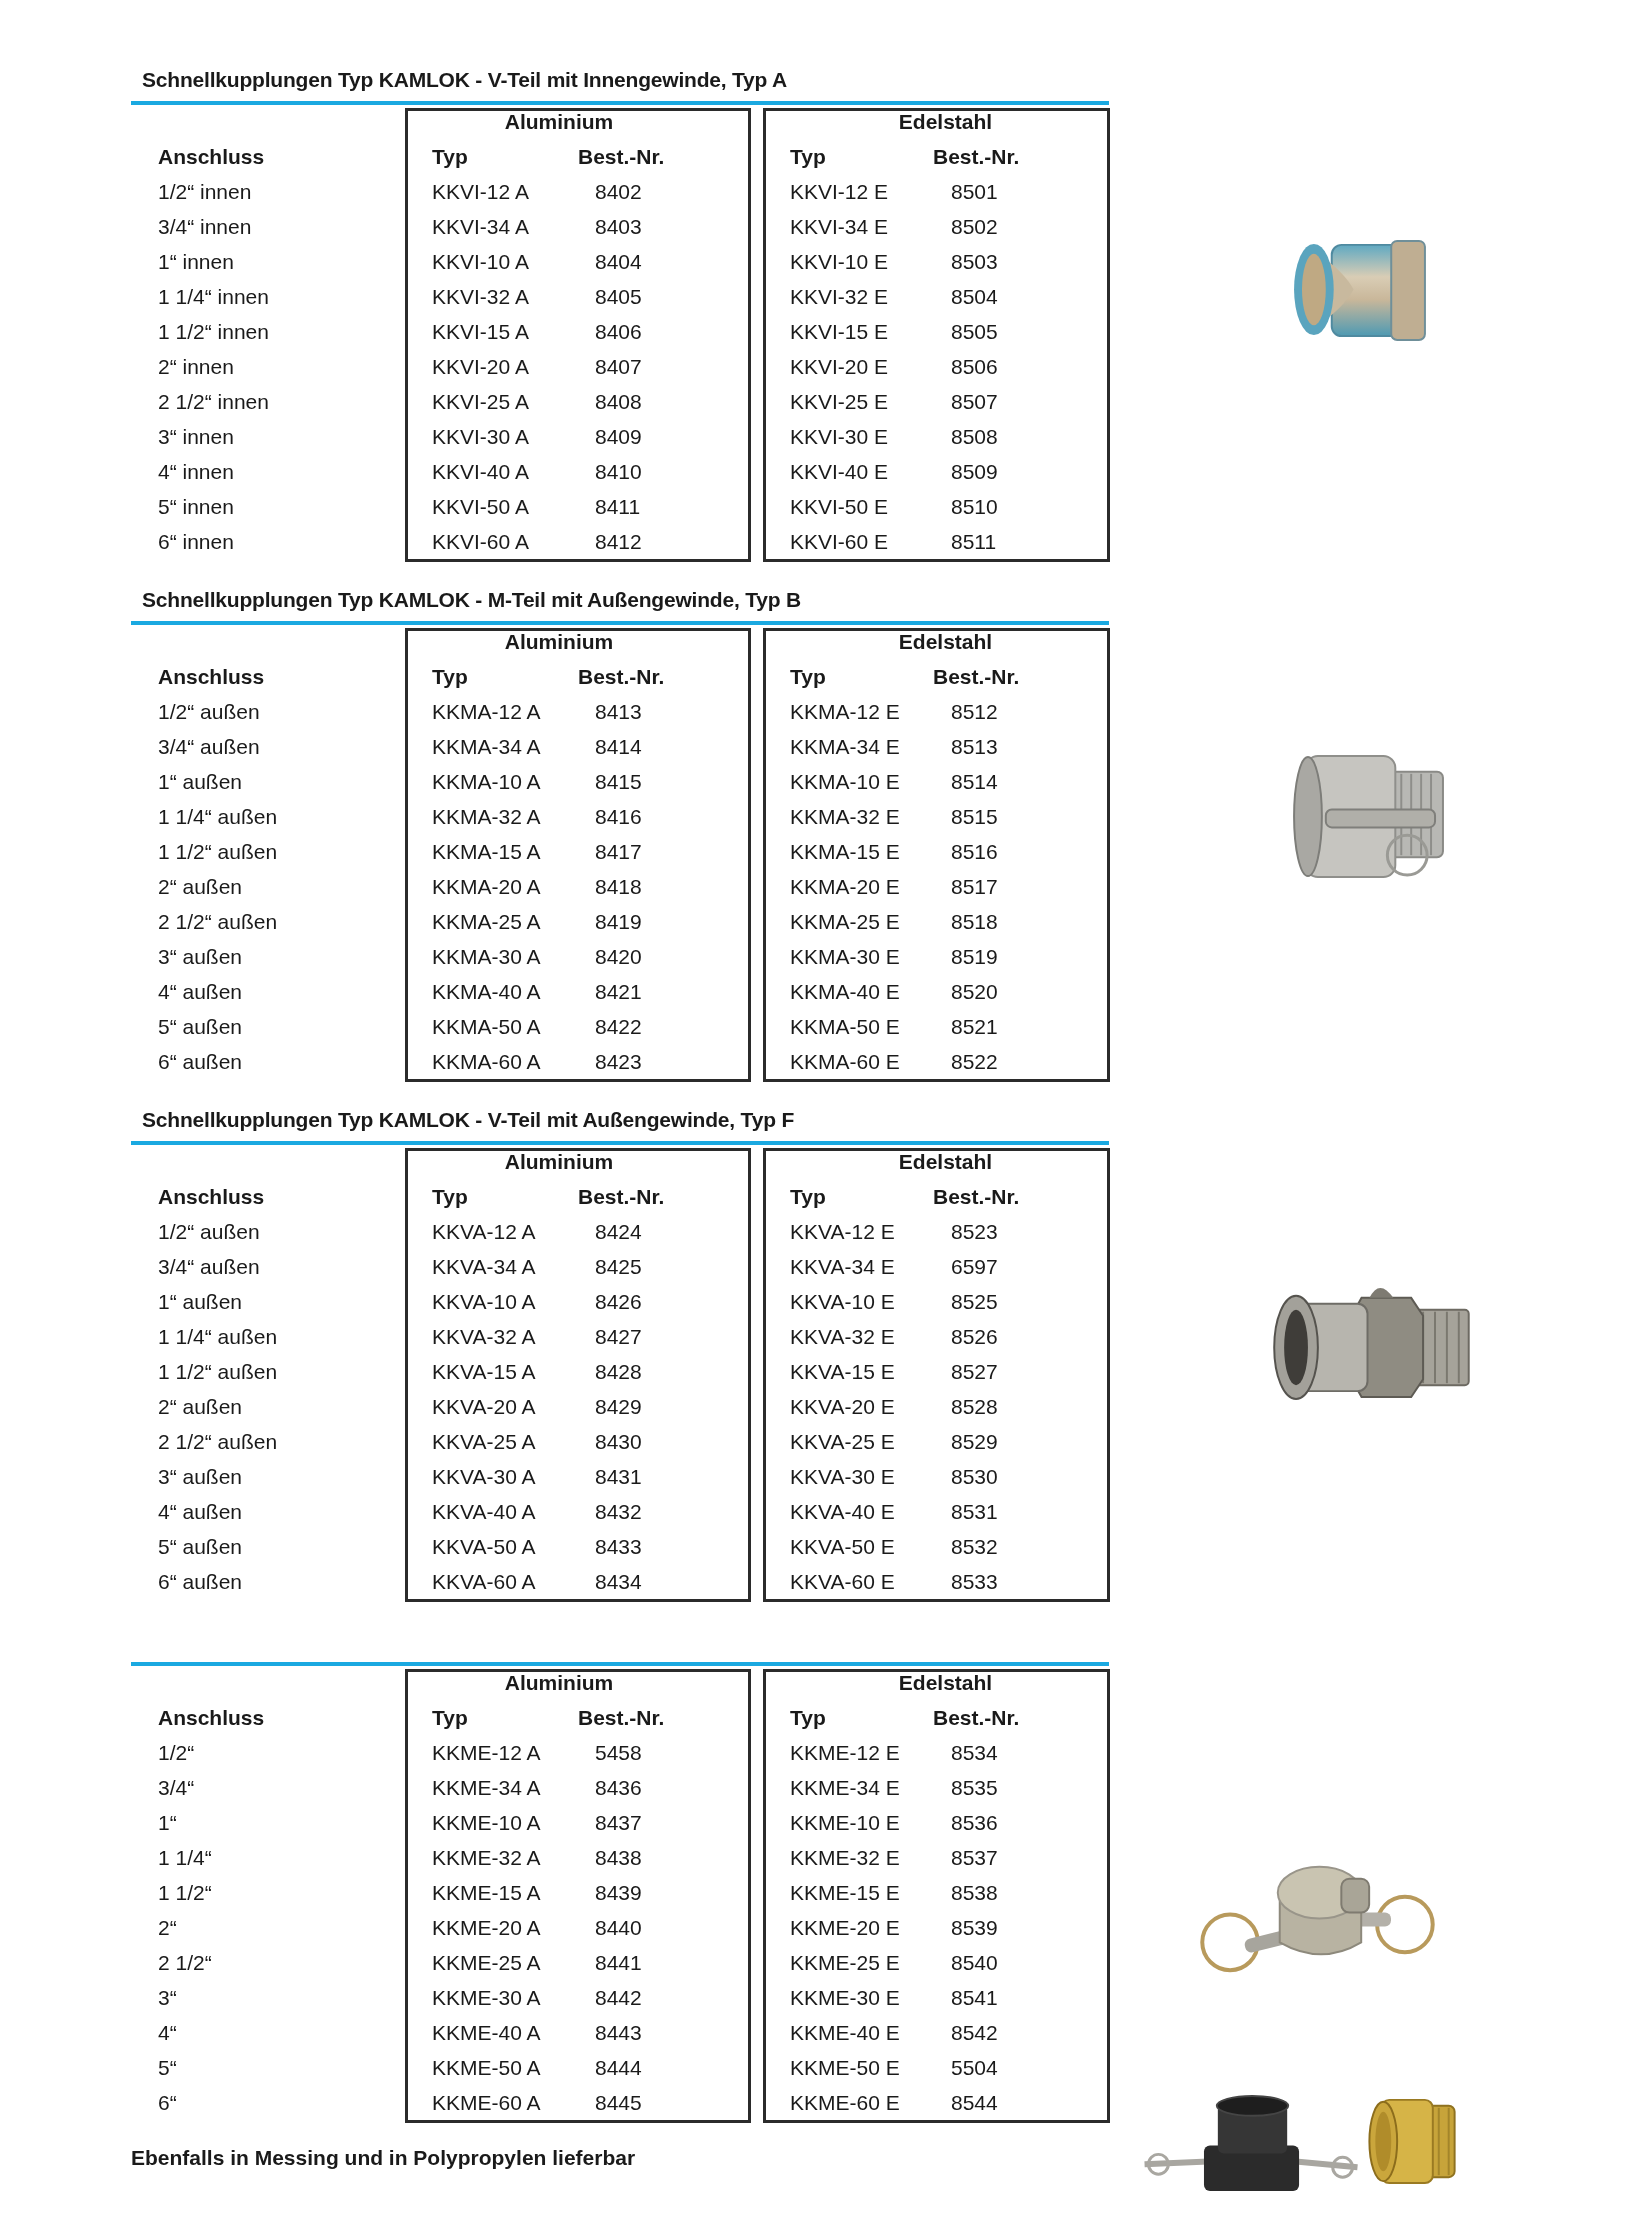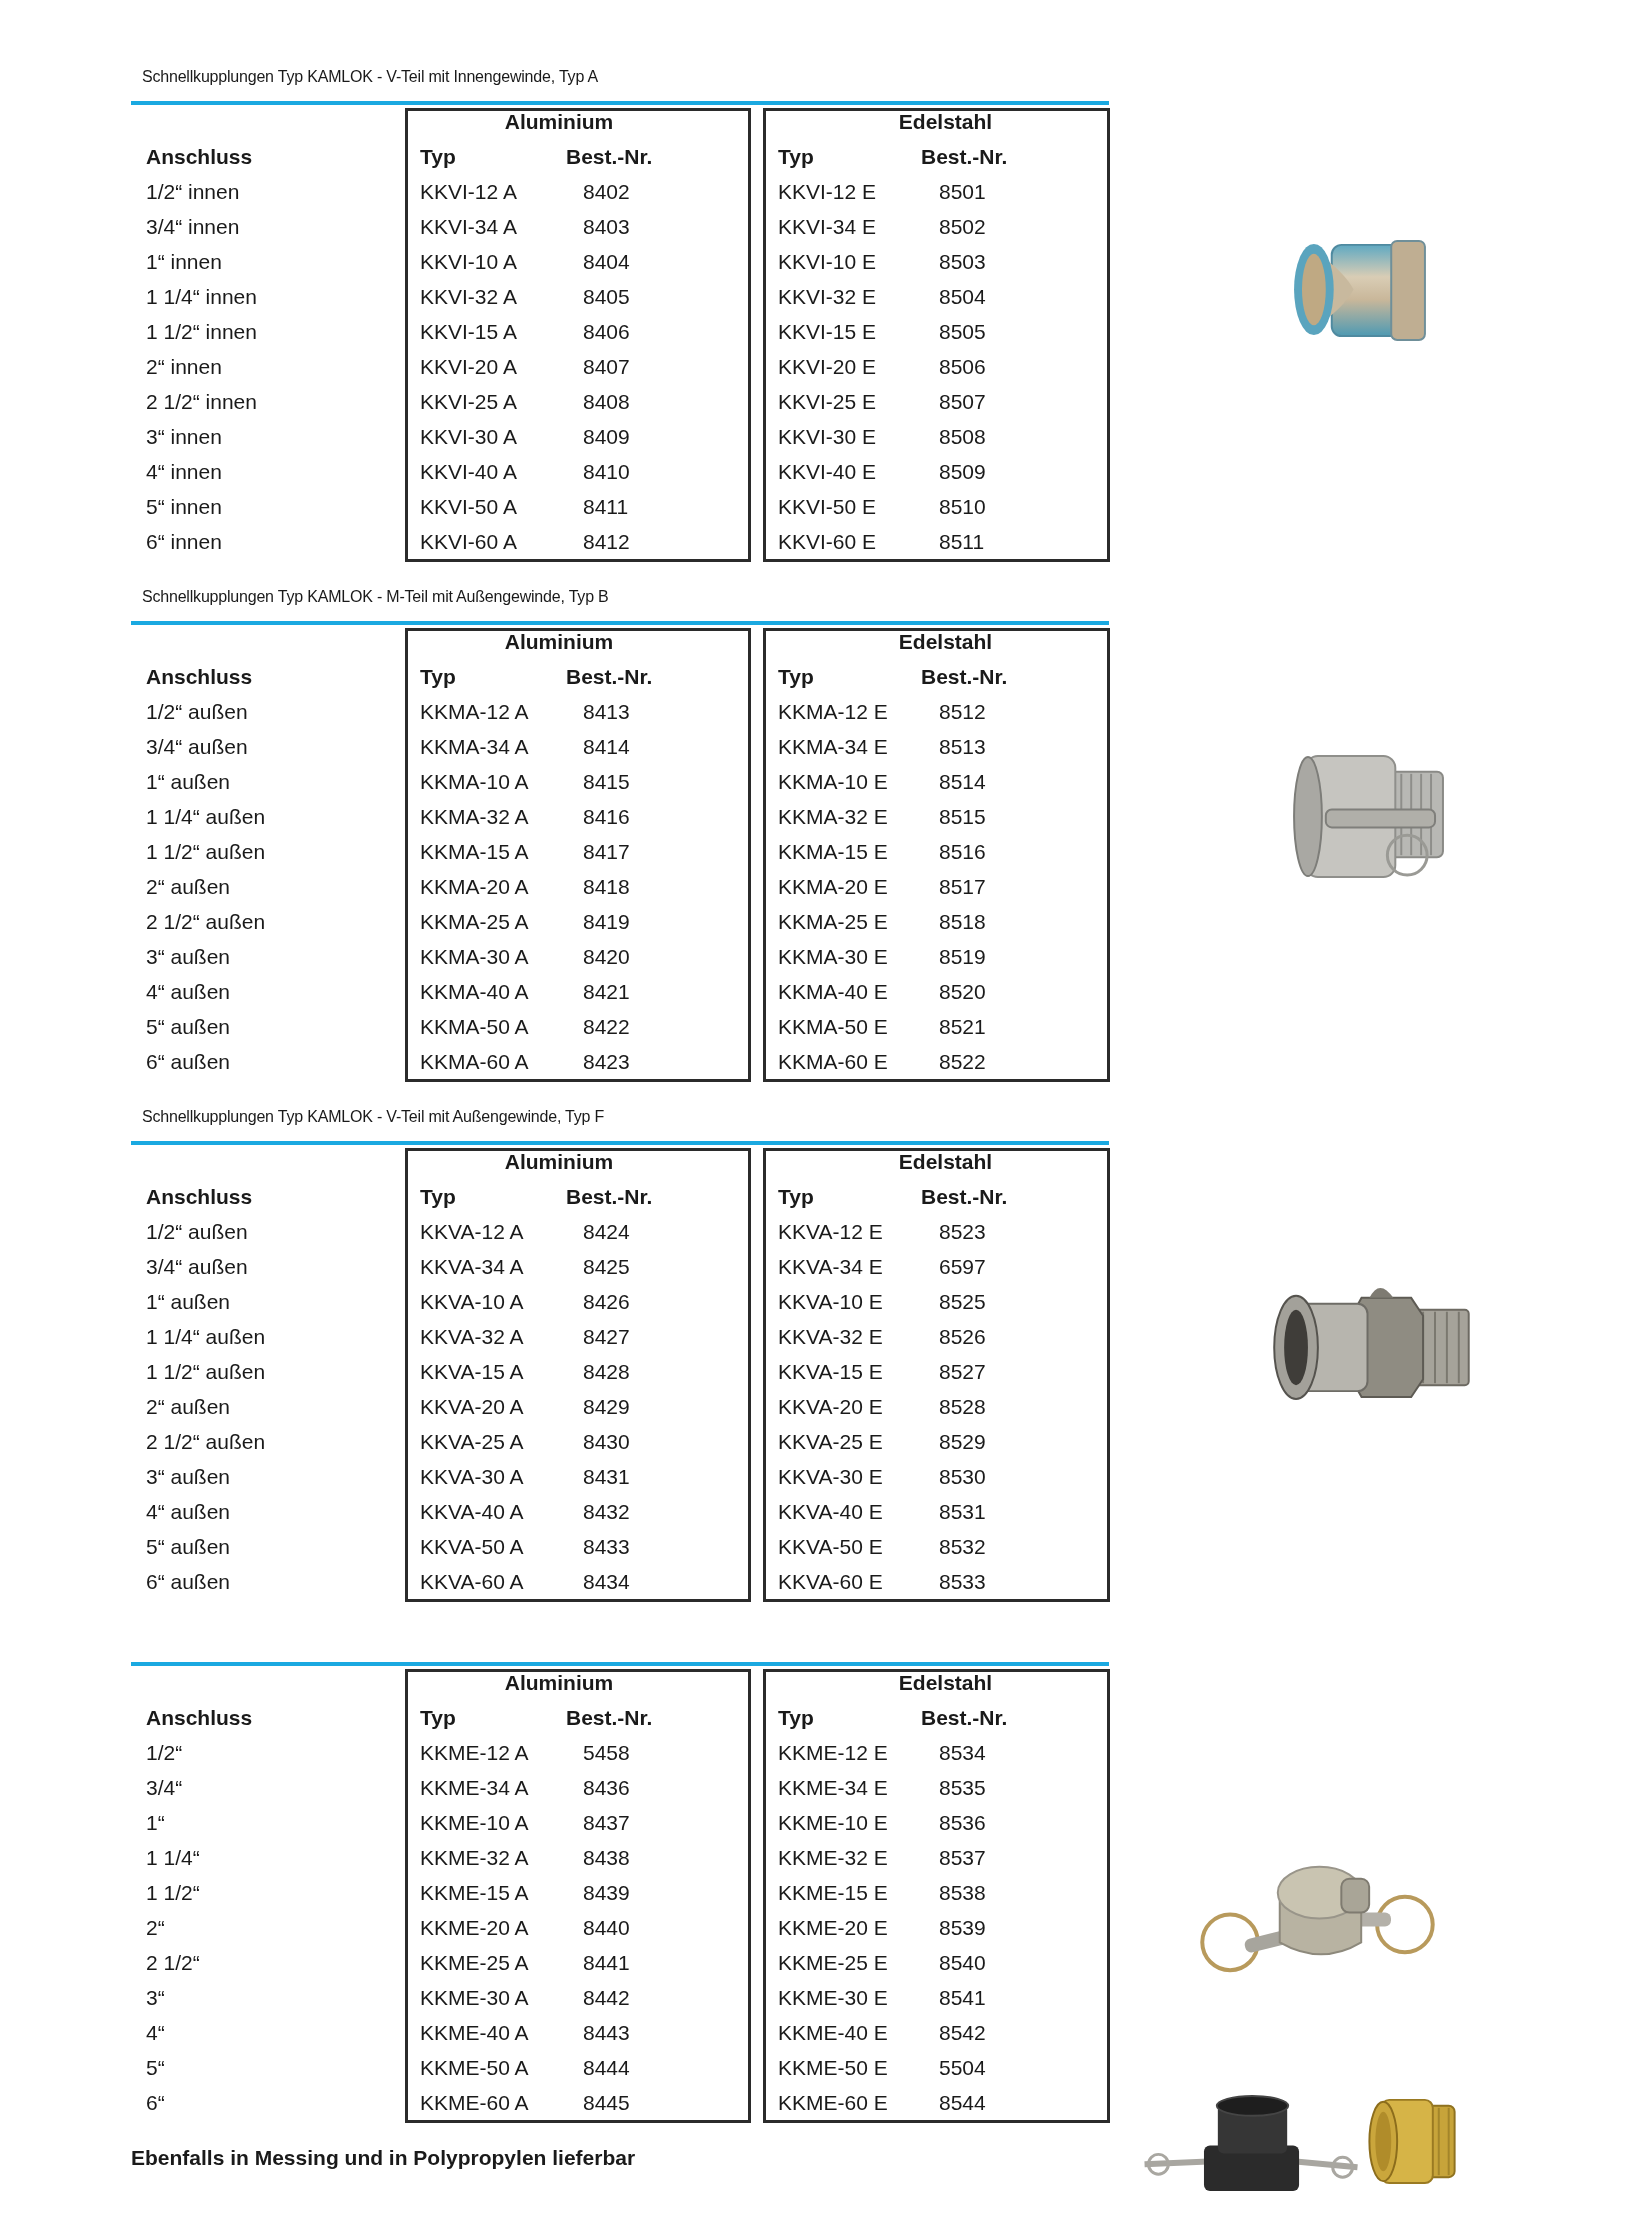--- a/index.html
+++ b/index.html
@@ -1,27 +1,27 @@
 <!DOCTYPE html>
 <html><head>
 <meta charset="utf-8">
 <style>
   html, body { margin:0; padding:0; background:#ffffff; }
   body { width:1646px; height:2228px; position:relative; overflow:hidden;
          font-family:"Liberation Sans", "DejaVu Sans", sans-serif; color:#1a1a1a; }
   .section { position:absolute; left:0; width:1646px; height:520px; }
-  .sec-title { position:absolute; left:142px; top:0; font-size:16px; font-weight:normal; white-space:nowrap; letter-spacing:-0.2px; }
+  .sec-title { position:absolute; left:142px; top:0; font-size:21px; font-weight:bold; white-space:nowrap; letter-spacing:-0.2px; }
   .sec-rule { position:absolute; left:131px; top:33px; width:978px; height:4px; background:#1aa9e1; }
   .box { position:absolute; top:40px; height:454px; border:3px solid #2b2b2b; box-sizing:border-box; }
   .box.alu { left:405px; width:346px; }
   .box.ede { left:763px; width:347px; }
   .grp-head { position:absolute; top:42px; font-size:21px; font-weight:bold; text-align:center; }
   .grp-head.alu { left:405px; width:308px; }
   .grp-head.ede { left:763px; width:347px;padding-left:9px; }
-  .row { position:absolute; left:4px; width:1419px; height:35px; font-size:21px; }
+  .row { position:absolute; left:16px; width:1419px; height:35px; font-size:21px; }
   .row span { position:absolute; top:0; white-space:nowrap; }
   .c-ans { left:142px; }
   .c-t1 { left:416px; }
   .c-n1 { left:579px; }
   .c-t2 { left:774px; }
   .c-n2 { left:935px; }
   .row.sub span { font-weight:bold; }
   .row.sub .c-n1 { left:562px; }
   .row.sub .c-n2 { left:917px; }
   .photo { position:absolute; }

